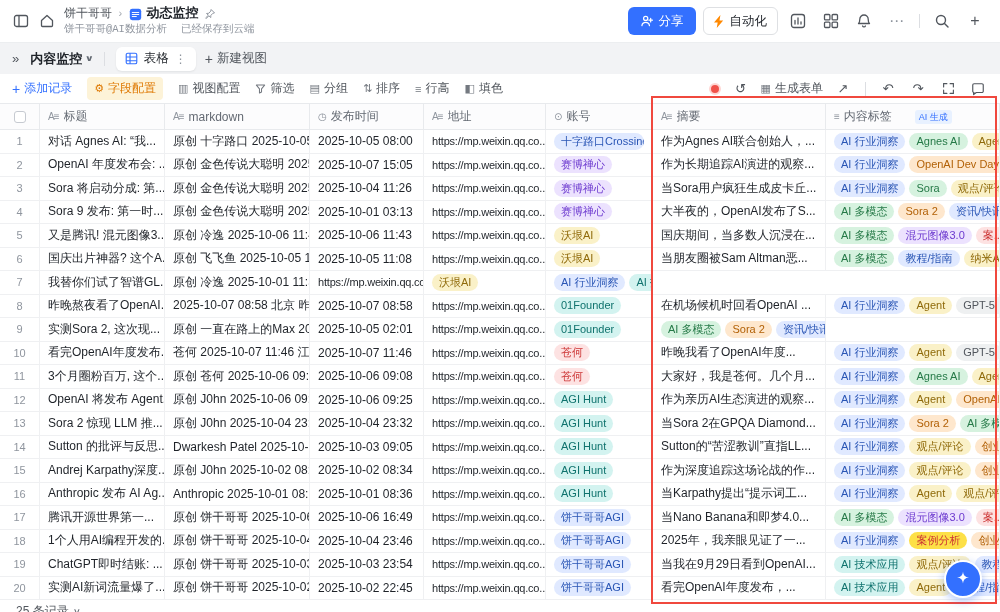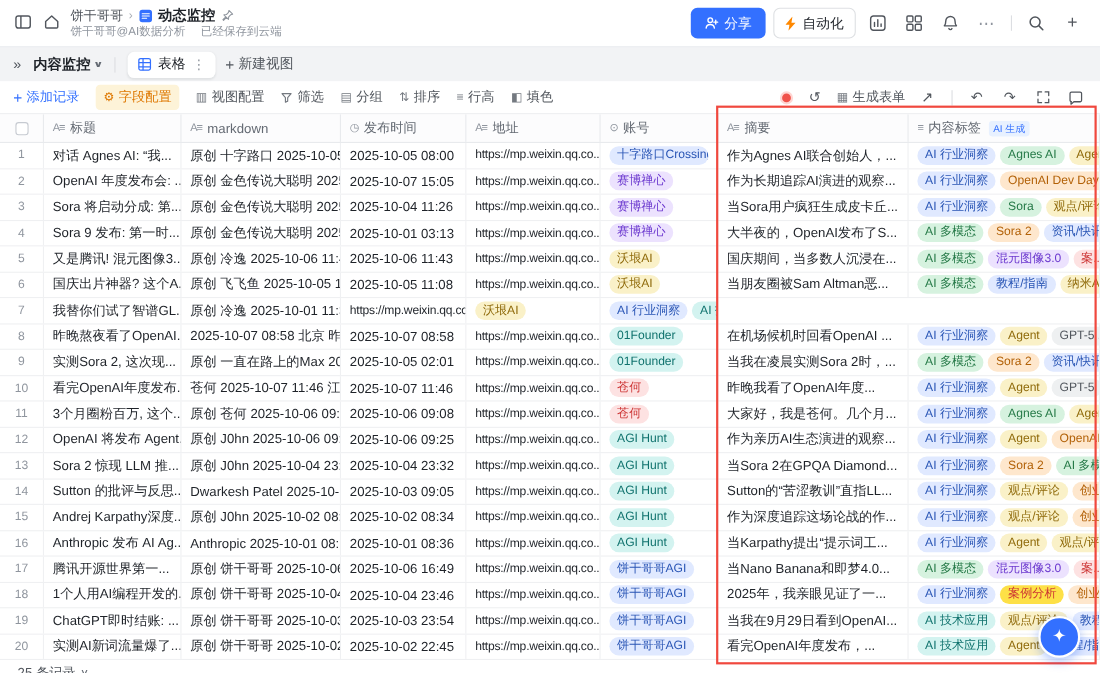--- a/index.html
+++ b/index.html
@@ -5,21 +5,21 @@
   * { margin:0; padding:0; box-sizing:border-box; }
   html,body { width:1000px; height:612px; }
   body {
     font-family:"Liberation Sans","DejaVu Sans",sans-serif;
     background:#fff; color:#1f2329; font-size:12px; overflow:hidden;
   }
   .app { position:relative; width:1000px; height:612px; overflow:hidden; background:#fff; }
 
   
   .topbar { height:42px; display:flex; align-items:center; justify-content:space-between; padding:0 12px 0 8px; background:#fff; }
-  .tb-left { display:flex; align-items:flex-start; gap:0; }
+  .tb-left { display:flex; align-items:center; gap:0;font-family:Liberation Mono, monospace; }
   .icon-btn { display:inline-flex; align-items:center; justify-content:center; width:26px; height:26px; border-radius:5px; color:#51565d; cursor:pointer; flex:none; }
   .icon-btn.more { font-size:15px; letter-spacing:1px; }
   .bc { display:flex; flex-direction:column; justify-content:center; margin-left:4px; gap:2px; }
   .bc-line1 { display:flex; align-items:center; gap:5px; line-height:14px; }
   .bc-root { color:#51565d; font-size:12px; cursor:pointer; }
   .bc-sep { color:#a6abb3; font-size:11px; }
   .bc-page { color:#1f2329; font-size:13px; font-weight:600; }
   .bc-line2 { display:flex; align-items:center; gap:14px; font-size:10.5px; color:#8f959e; line-height:12px; }
   .tb-right { display:flex; align-items:center; gap:7px; }
   .btn-share { display:inline-flex; align-items:center; gap:5px; height:28px; padding:0 12px; border:none; border-radius:6px; background:#3370ff; color:#fff; font-size:12.5px; font-family:inherit; cursor:pointer; }
@@ -49,21 +49,21 @@
   .icon-btn.sm { width:20px; height:20px; font-size:13px; }
 
   
   .table { --cols:40px 125px 145px 114px 122px 107px 173px 174px; }
   .thead { display:grid; grid-template-columns:var(--cols); height:26px; background:#fcfcfd; border-bottom:1px solid #e8eaed; }
   .th { display:flex; align-items:center; gap:5px; padding:0 8px; color:#646a73; font-size:12px; border-right:1px solid #e8eaed; overflow:hidden; white-space:nowrap; cursor:pointer; }
   .th-check { justify-content:center; padding:0; }
   .cb { width:12px; height:12px; border:1px solid #c6cad1; border-radius:3px; background:#fff; }
   .fi { color:#8f959e; font-size:10px; letter-spacing:-1px; flex:none; }
   .th-label { overflow:hidden; white-space:nowrap; }
-  .ai-badge { flex:none; font-size:9px; line-height:14px; height:14px; padding:0 4px; border-radius:3px; color:#3370ff; background:#e8f1ff; margin-left:2px; }
+  .ai-badge { flex:none; font-size:9px; line-height:14px; height:14px; padding:0 4px; border-radius:3px; color:#3370ff; background:#e8f1ff; margin-left:18px; }
 
   .tbody { background:#fff; }
   .tr { display:grid; grid-template-columns:var(--cols); height:23.5px; border-bottom:1px solid #eff0f2; }
   .td { display:flex; align-items:center; padding:0 8px; border-right:1px solid #eff0f2; overflow:hidden; white-space:nowrap; font-size:12px; color:#1f2329; cursor:default; }
   .td.rownum { justify-content:center; color:#8f959e; font-size:11px; }
   .td.url { font-size:11px; letter-spacing:-0.2px; }
   .td.tags { gap:4px; }
   .tag { display:inline-block; flex:none; max-width:100%; overflow:hidden; font-size:11px; height:17px; line-height:17px; padding:0 7px; border-radius:9px; white-space:nowrap; }
   .more { color:#8f959e; font-size:11px; flex:none; }
 
@@ -412,21 +412,20 @@
         </div>
         <div class="tr">
           <div class="td rownum">9</div>
           <div class="td">实测Sora 2, 这次现...</div>
           <div class="td">原创 一直在路上的Max 202...</div>
           <div class="td">2025-10-05 02:01</div>
           <div class="td url">https://mp.weixin.qq.co...</div>
           <div class="td">
             <span class="tag" style="background: rgb(211, 243, 240); color: rgb(15, 114, 109);">01Founder</span>
           </div>
-          <div class="td">当我在凌晨实测Sora 2时，...</div>
           <div class="td tags">
             <span class="tag" style="background: rgb(214, 242, 223); color: rgb(37, 121, 71);">AI 多模态</span>
             <span class="tag" style="background: rgb(254, 231, 205); color: rgb(178, 97, 7);">Sora 2</span>
             <span class="tag" style="background: rgb(224, 233, 255); color: rgb(41, 85, 181);">资讯/快讯</span>
           </div>
         </div>
         <div class="tr">
           <div class="td rownum">10</div>
           <div class="td">看完OpenAI年度发布...</div>
           <div class="td">苍何 2025-10-07 11:46 江...</div>

